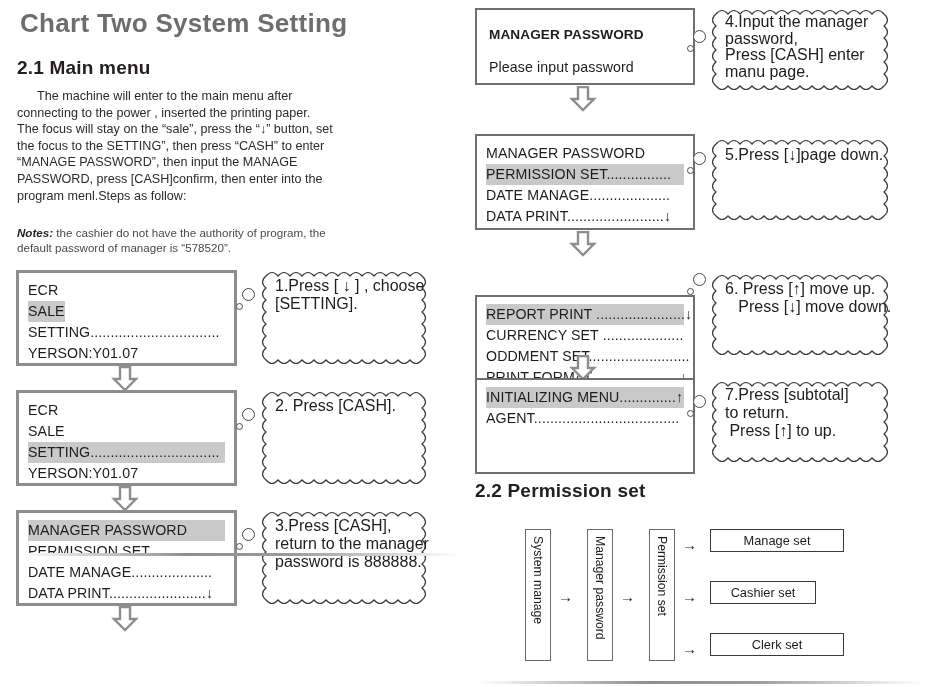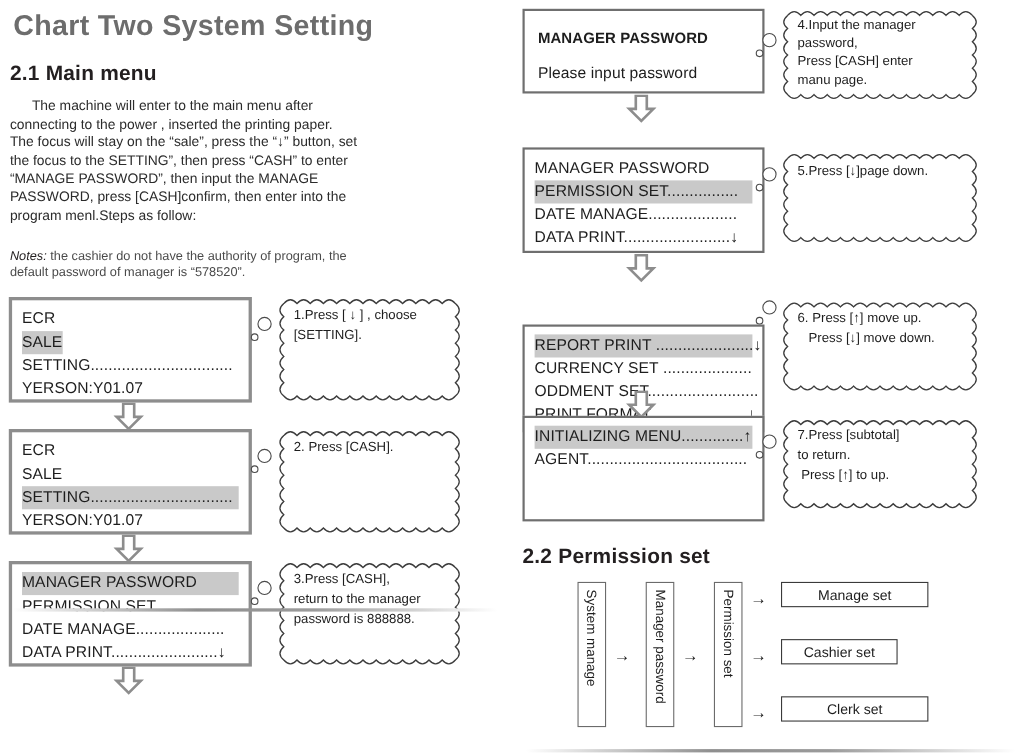--- a/index.html
+++ b/index.html
@@ -8,21 +8,21 @@
     width: 930px; height: 687px;
     background:#fff;
     font-family: "Liberation Sans", sans-serif;
     color:#231f20;
     overflow:hidden;
     position:relative;
   }
   .page { position:relative; width:930px; height:687px; }
 
   
-  .col-left { position:absolute; left:0; top:0; width:462px; height:559px; }
+  .col-left { position:absolute; left:8px; top:0; width:462px; height:559px; }
   .col-right{ position:absolute; left:465px; top:0; width:465px; height:687px; }
 
   .doc-title{
     position:absolute; left:12px; top:8px;
     font-size:26px; font-weight:bold; color:#6d6d6d;
     letter-spacing:.3px; white-space:nowrap;
   }
   .sec-title{
     font-size:19px; font-weight:bold; color:#231f20;
     letter-spacing:.2px; white-space:nowrap;
@@ -34,21 +34,21 @@
     position:absolute; left:9px; top:88px; width:318px;
     font-size:12.6px; line-height:16.6px; color:#2b2b2b;
     text-align:left;
   }
   .body-text .indent{ display:inline-block; width:20px; }
 
   .notes{
     position:absolute; left:9px; top:225px; width:320px;
     font-size:11.6px; line-height:15px; color:#4a4a4a;
   }
-  .notes b{ font-style:italic; font-weight:normal; color:#231f20; }
+  .notes b{ font-style:italic; font-weight:bold; color:#231f20; }
 
   
   .lcd{
     position:absolute; background:#fff;
     border:3px solid #8d8d8d;
     padding:7px 9px 7px 9px;
   }
   .lcd.thin{ border:2px solid #6f6f6f; }
   .lcd-line{
     font-size:14.2px; line-height:21px;
@@ -59,21 +59,21 @@
   .lcd-line.bold{ font-weight:bold; font-size:13.6px; }
   .lcd-line.spacer{ height:12px; }
 
   
   .callout{
     position:absolute;
   }
   .callout svg{ position:absolute; left:0; top:0; }
   .callout .ctext{
     position:absolute; left:15px; top:9px; right:11px;
-    font-size:12px; line-height:18px; color:#1d1d1d;
+    font-size:16px; line-height:18px; color:#1d1d1d;
   }
   .dot-big, .dot-small{
     position:absolute; border:1.4px solid #4a4a4a; border-radius:50%;
     background:#fff;
   }
   .dot-big{ width:13px; height:13px; }
   .dot-small{ width:7px; height:7px; }
 
   
   .darrow{ position:absolute; }
@@ -317,21 +317,21 @@
       </svg>
       <div class="ctext" style="top:8px;">
         <div>7.Press [subtotal]</div>
         <div>to return.</div>
         <div>&nbsp;Press [↑]  to up.</div>
       </div>
     </div>
     <div class="dot-big" style="left:228px; top:395px;"></div>
     <div class="dot-small" style="left:222px; top:410px;"></div>
 
-    <div class="sec-title" id="sec22" style="left:10px; top:496px; position:absolute;">2.2 Permission set</div>
+    <div class="sec-title" id="sec22" style="left:10px; top:480px; position:absolute;">2.2 Permission set</div>
 
     <div class="pdiag" style="left:10px; top:525px;">
 
       <div class="vbox" style="left:50px; top:4px; width:26px; height:132px;">
         <span>System manage</span>
       </div>
       <div class="arrw" style="left:83px; top:64px;">→</div>
       <div class="vbox" style="left:112px; top:4px; width:26px; height:132px;">
         <span>Manager password</span>
       </div>

